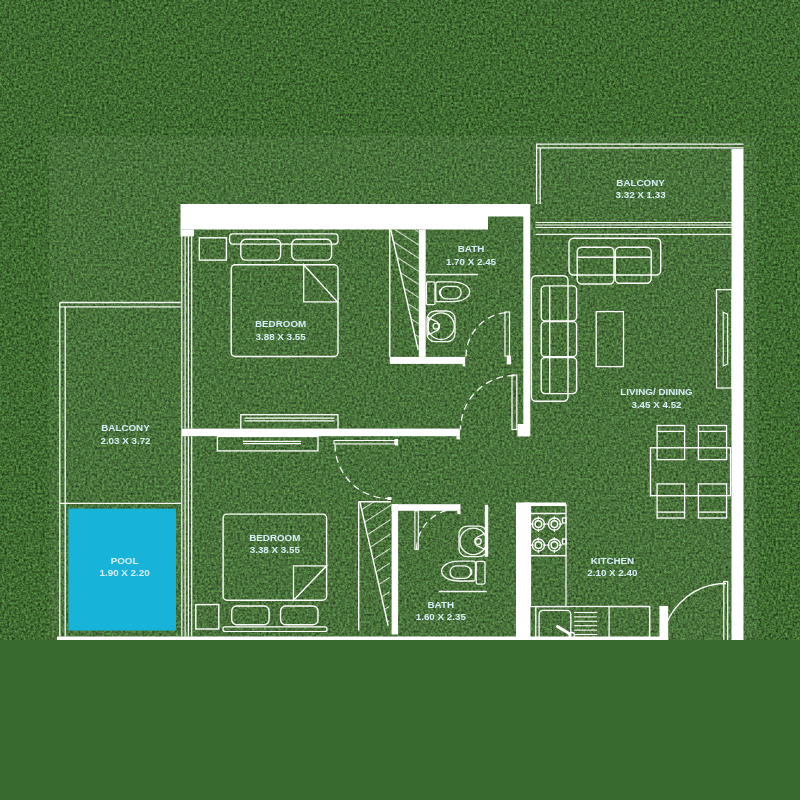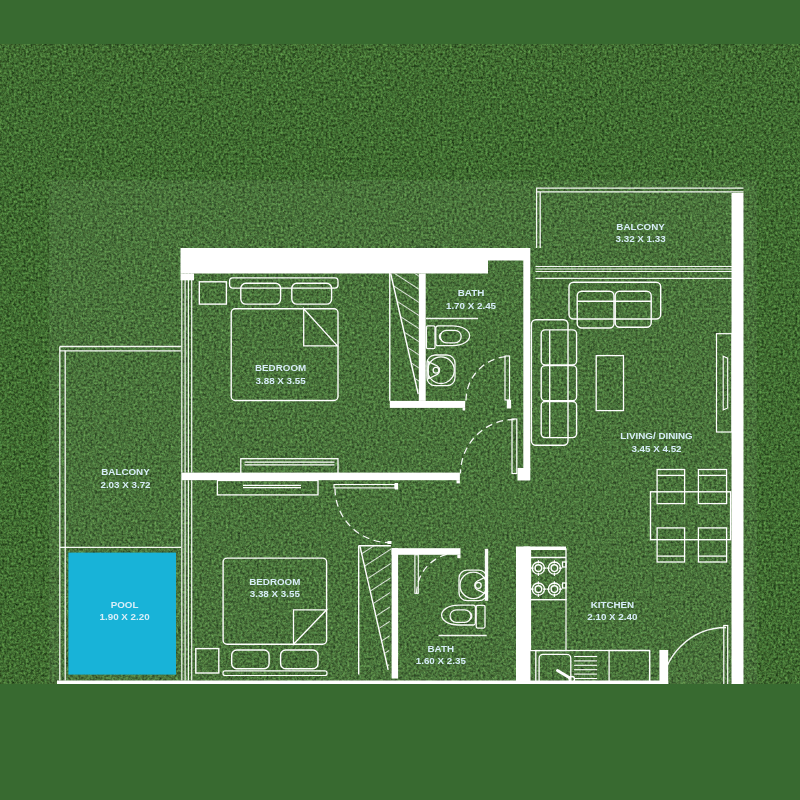--- a/index.html
+++ b/index.html
@@ -1,16 +1,16 @@
 <!DOCTYPE html>
 <html><head>
 <meta charset="utf-8">
 <style>
   html,body{margin:0;padding:0;background:#386a30;}
-  #stage{position:relative;width:800px;height:640px;overflow:hidden;margin-top:44px;}
+  #stage{position:relative;width:800px;height:640px;overflow:hidden;}
   svg{position:absolute;left:0;top:0;}
   text{font-family:"Liberation Sans", sans-serif;font-weight:bold;fill:#d8eef8;}
 </style>
 </head>
 <body>
 <div id="stage">
 <svg width="800" height="800" viewBox="0 0 800 800">
 <defs>
   <filter id="grass" x="0" y="0" width="800" height="800" filterUnits="userSpaceOnUse" color-interpolation-filters="sRGB">
     <feTurbulence type="fractalNoise" baseFrequency="0.42" numOctaves="5" seed="5"></feTurbulence>

